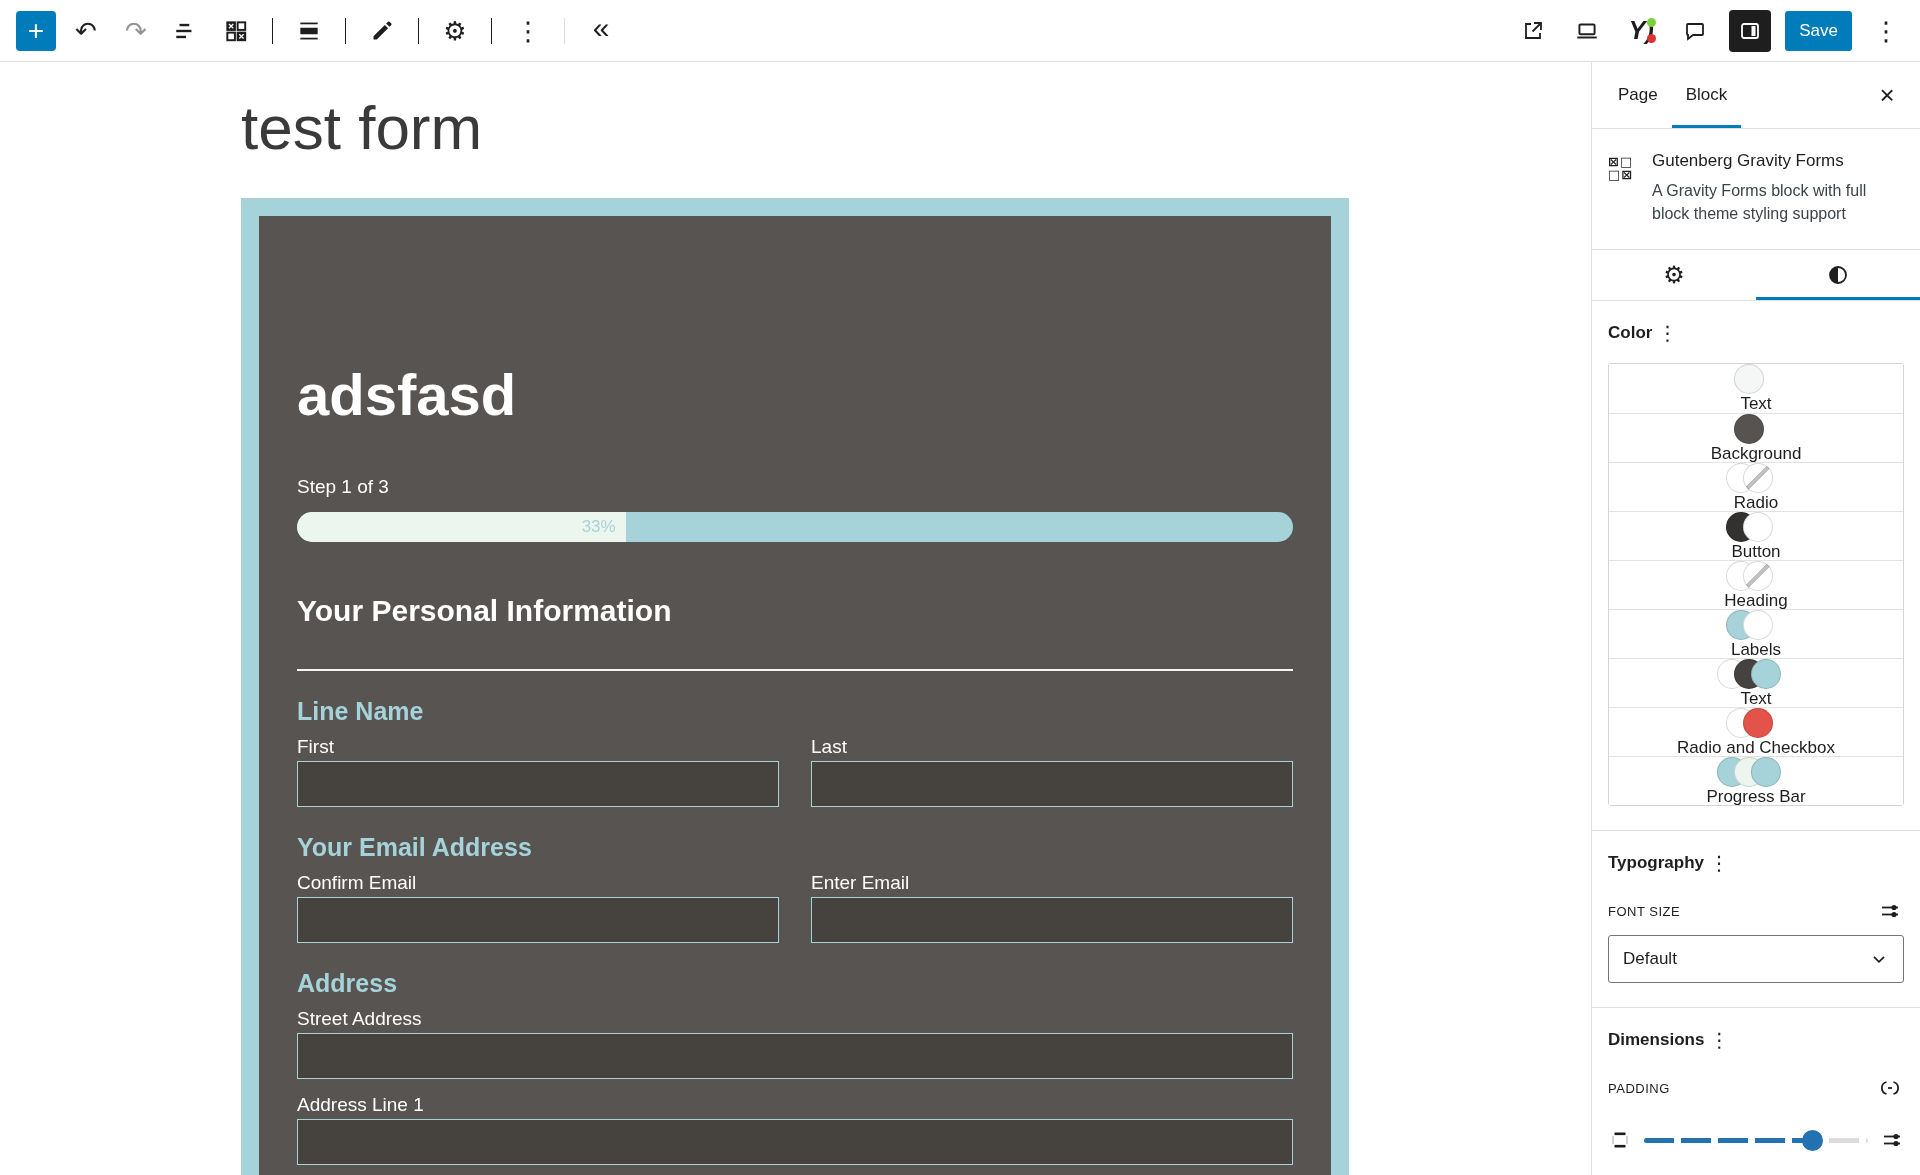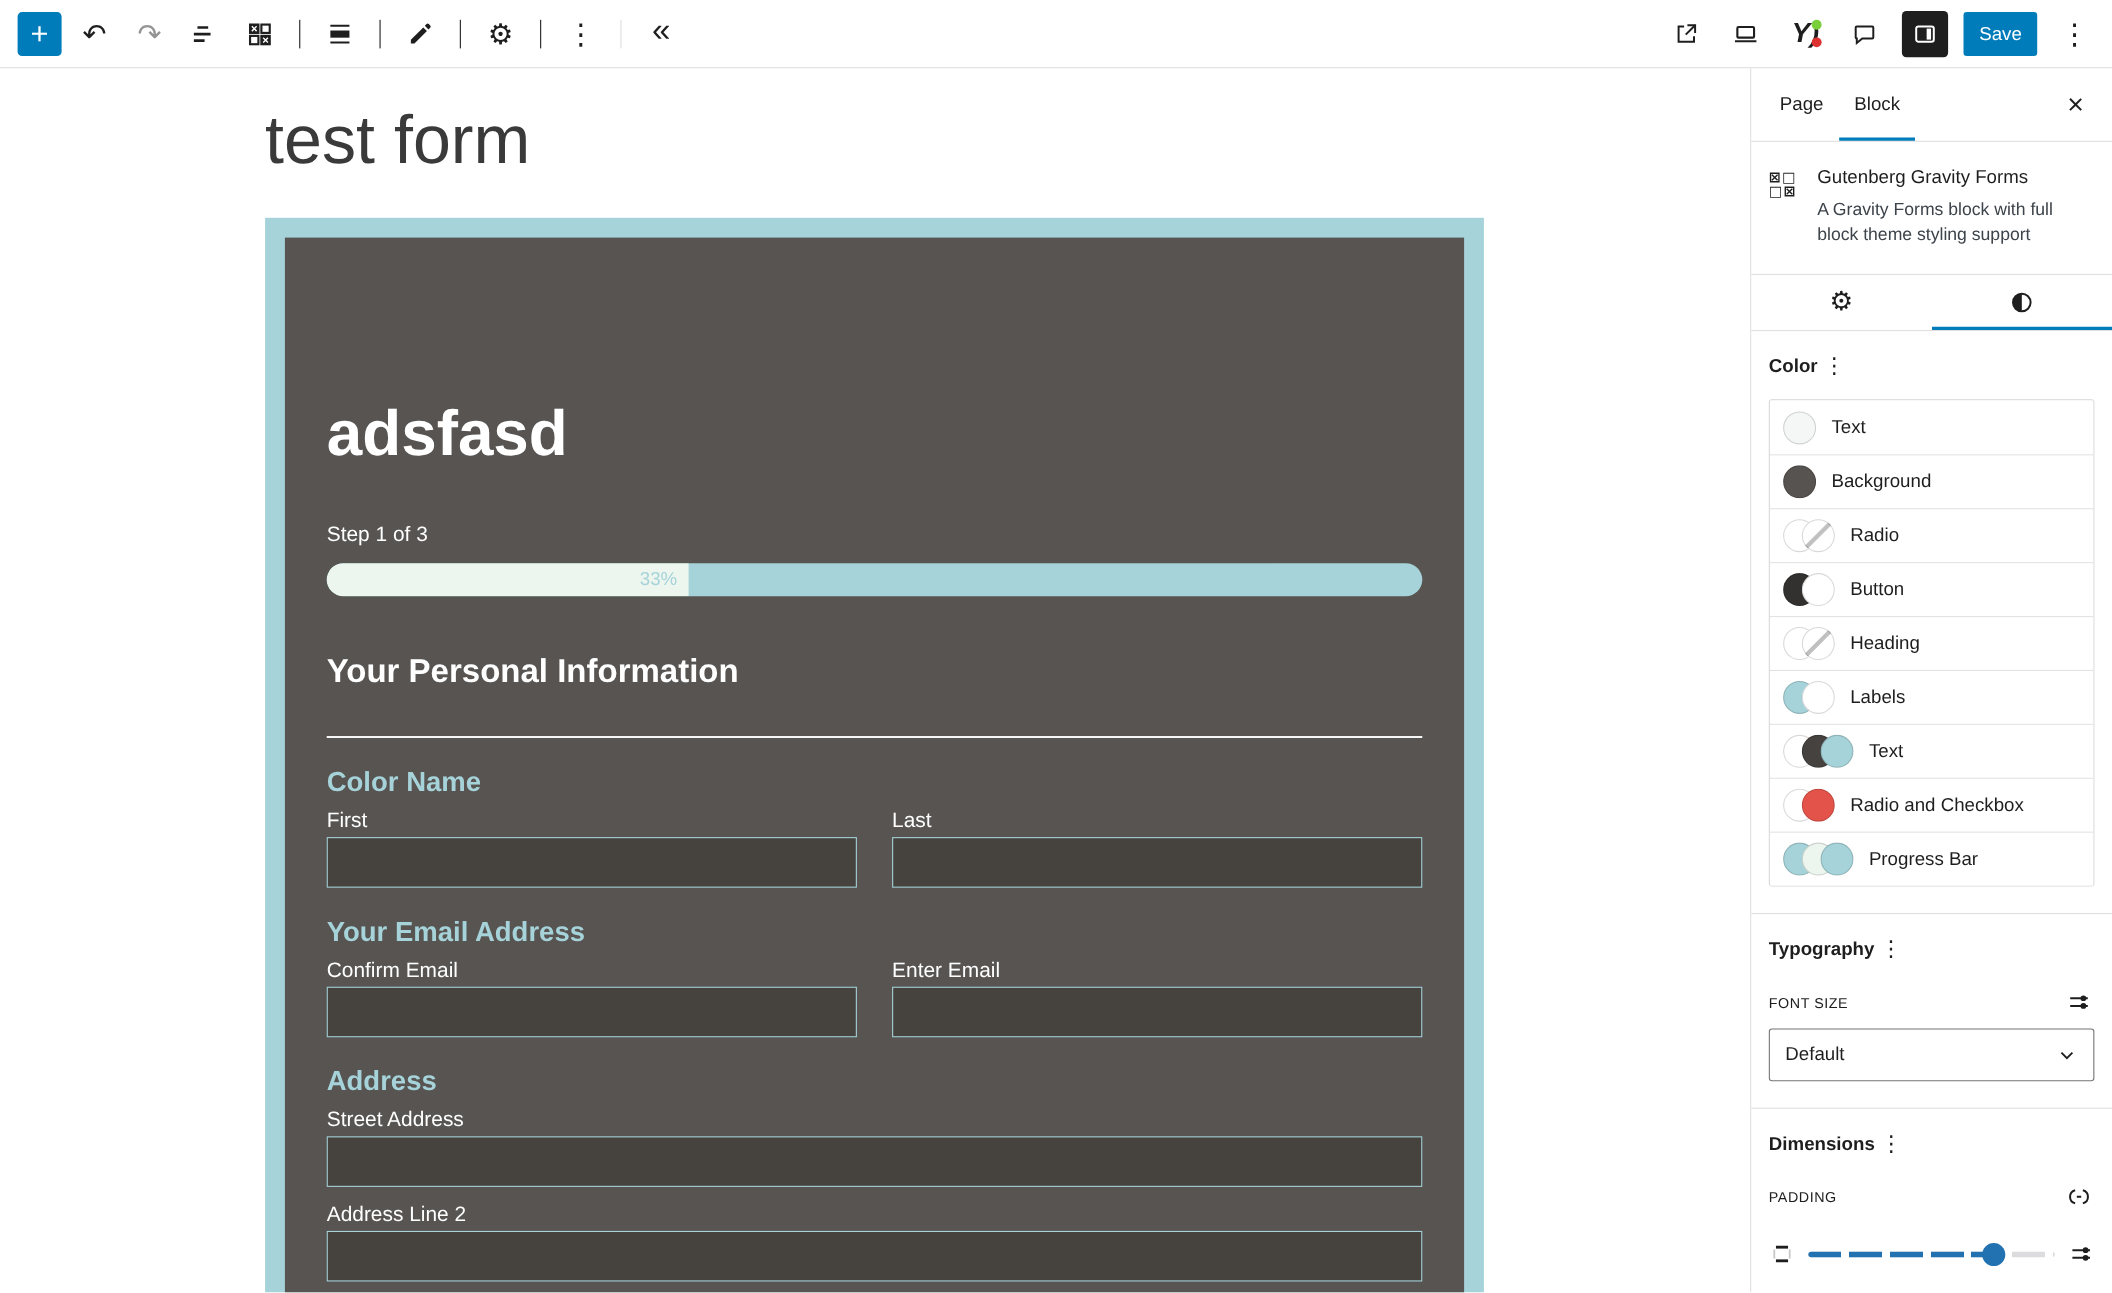--- a/index.html
+++ b/index.html
@@ -71,21 +71,21 @@
   .icon-tabs { height:51px; display:flex; border-bottom:1px solid #e0e0e0; }
   .icon-tab { flex:1; display:flex; align-items:center; justify-content:center; background:none; border:none; cursor:pointer; color:#1e1e1e; }
   .icon-tab.active { box-shadow:inset 0 -3px 0 #007cba; }
 
   .sb-section { padding:18px 16px 24px 16px; border-bottom:1px solid #e0e0e0; }
   .sb-sec-head { display:flex; align-items:center; }
   .sb-sec-title { font-size:17px; font-weight:600; color:#1e1e1e; }
   .kebab { font-size:20px; color:#1e1e1e; background:none; border:none; cursor:pointer; width:30px; height:28px; line-height:1; }
 
   .color-list { margin-top:16px; border:1px solid #d5d5d5; border-radius:3px; }
-  .color-row { display:flex; align-items:center; height:49px; padding:0 12px; border-top:1px solid #e3e3e3; cursor:pointer; background:#fff; }
+  .color-row { display:flex; align-items:center; height:49px; padding:0 12px; border-top:1px solid #e3e3e3; cursor:pointer; background:#fff;flex-direction:column; }
   .color-row:first-child { border-top:none; }
   .swatches { display:flex; align-items:center; margin-right:14px; }
   .swatch { width:30px; height:30px; border-radius:50%; border:1px solid rgba(0,0,0,0.15); background:#fff; }
   .swatch + .swatch { margin-left:-13px; }
   .swatch.unset { background:
       linear-gradient(135deg, transparent 44%, #c0c0c0 44%, #c0c0c0 54%, transparent 54%), #fff; }
   .color-label { font-size:17px; color:#1e1e1e; }
 
   .subhead-row { display:flex; align-items:center; justify-content:space-between; margin-top:20px; }
   .subhead { font-size:13px; letter-spacing:0.5px; color:#1e1e1e; font-weight:500; }
@@ -201,21 +201,21 @@
 
       <div class="progress-track">
         <div class="progress-fill" style="width: 33%;">
           <span>33%</span>
         </div>
       </div>
 
       <h2 class="gf-h2">Your Personal Information</h2>
       <hr class="gf-divider">
 
-      <h3 class="gf-h3">Color Name</h3>
+      <h3 class="gf-h3">Line Name</h3>
       <div class="gf-row2">
         <div class="gf-col">
           <div class="gf-label">First</div>
           <input class="gf-input" type="text" style="">
         </div>
         <div class="gf-col">
           <div class="gf-label">Last</div>
           <input class="gf-input" type="text" style="">
         </div>
       </div>
@@ -229,21 +229,21 @@
         <div class="gf-col">
           <div class="gf-label">Enter Email</div>
           <input class="gf-input" type="text" style="">
         </div>
       </div>
 
       <h3 class="gf-h3">Address</h3>
       <div class="gf-label" style="margin-top:8px;">Street Address</div>
       <input class="gf-input" type="text" style="">
 
-      <div class="gf-label" style="margin-top:14px;">Address Line 2</div>
+      <div class="gf-label" style="margin-top:14px;">Address Line 1</div>
       <input class="gf-input" type="text" style="">
 
       <div class="gf-row2" style="margin-top:12px;">
         <div class="gf-col">
           
         </div>
         <div class="gf-col">
           
         </div>
       </div>

